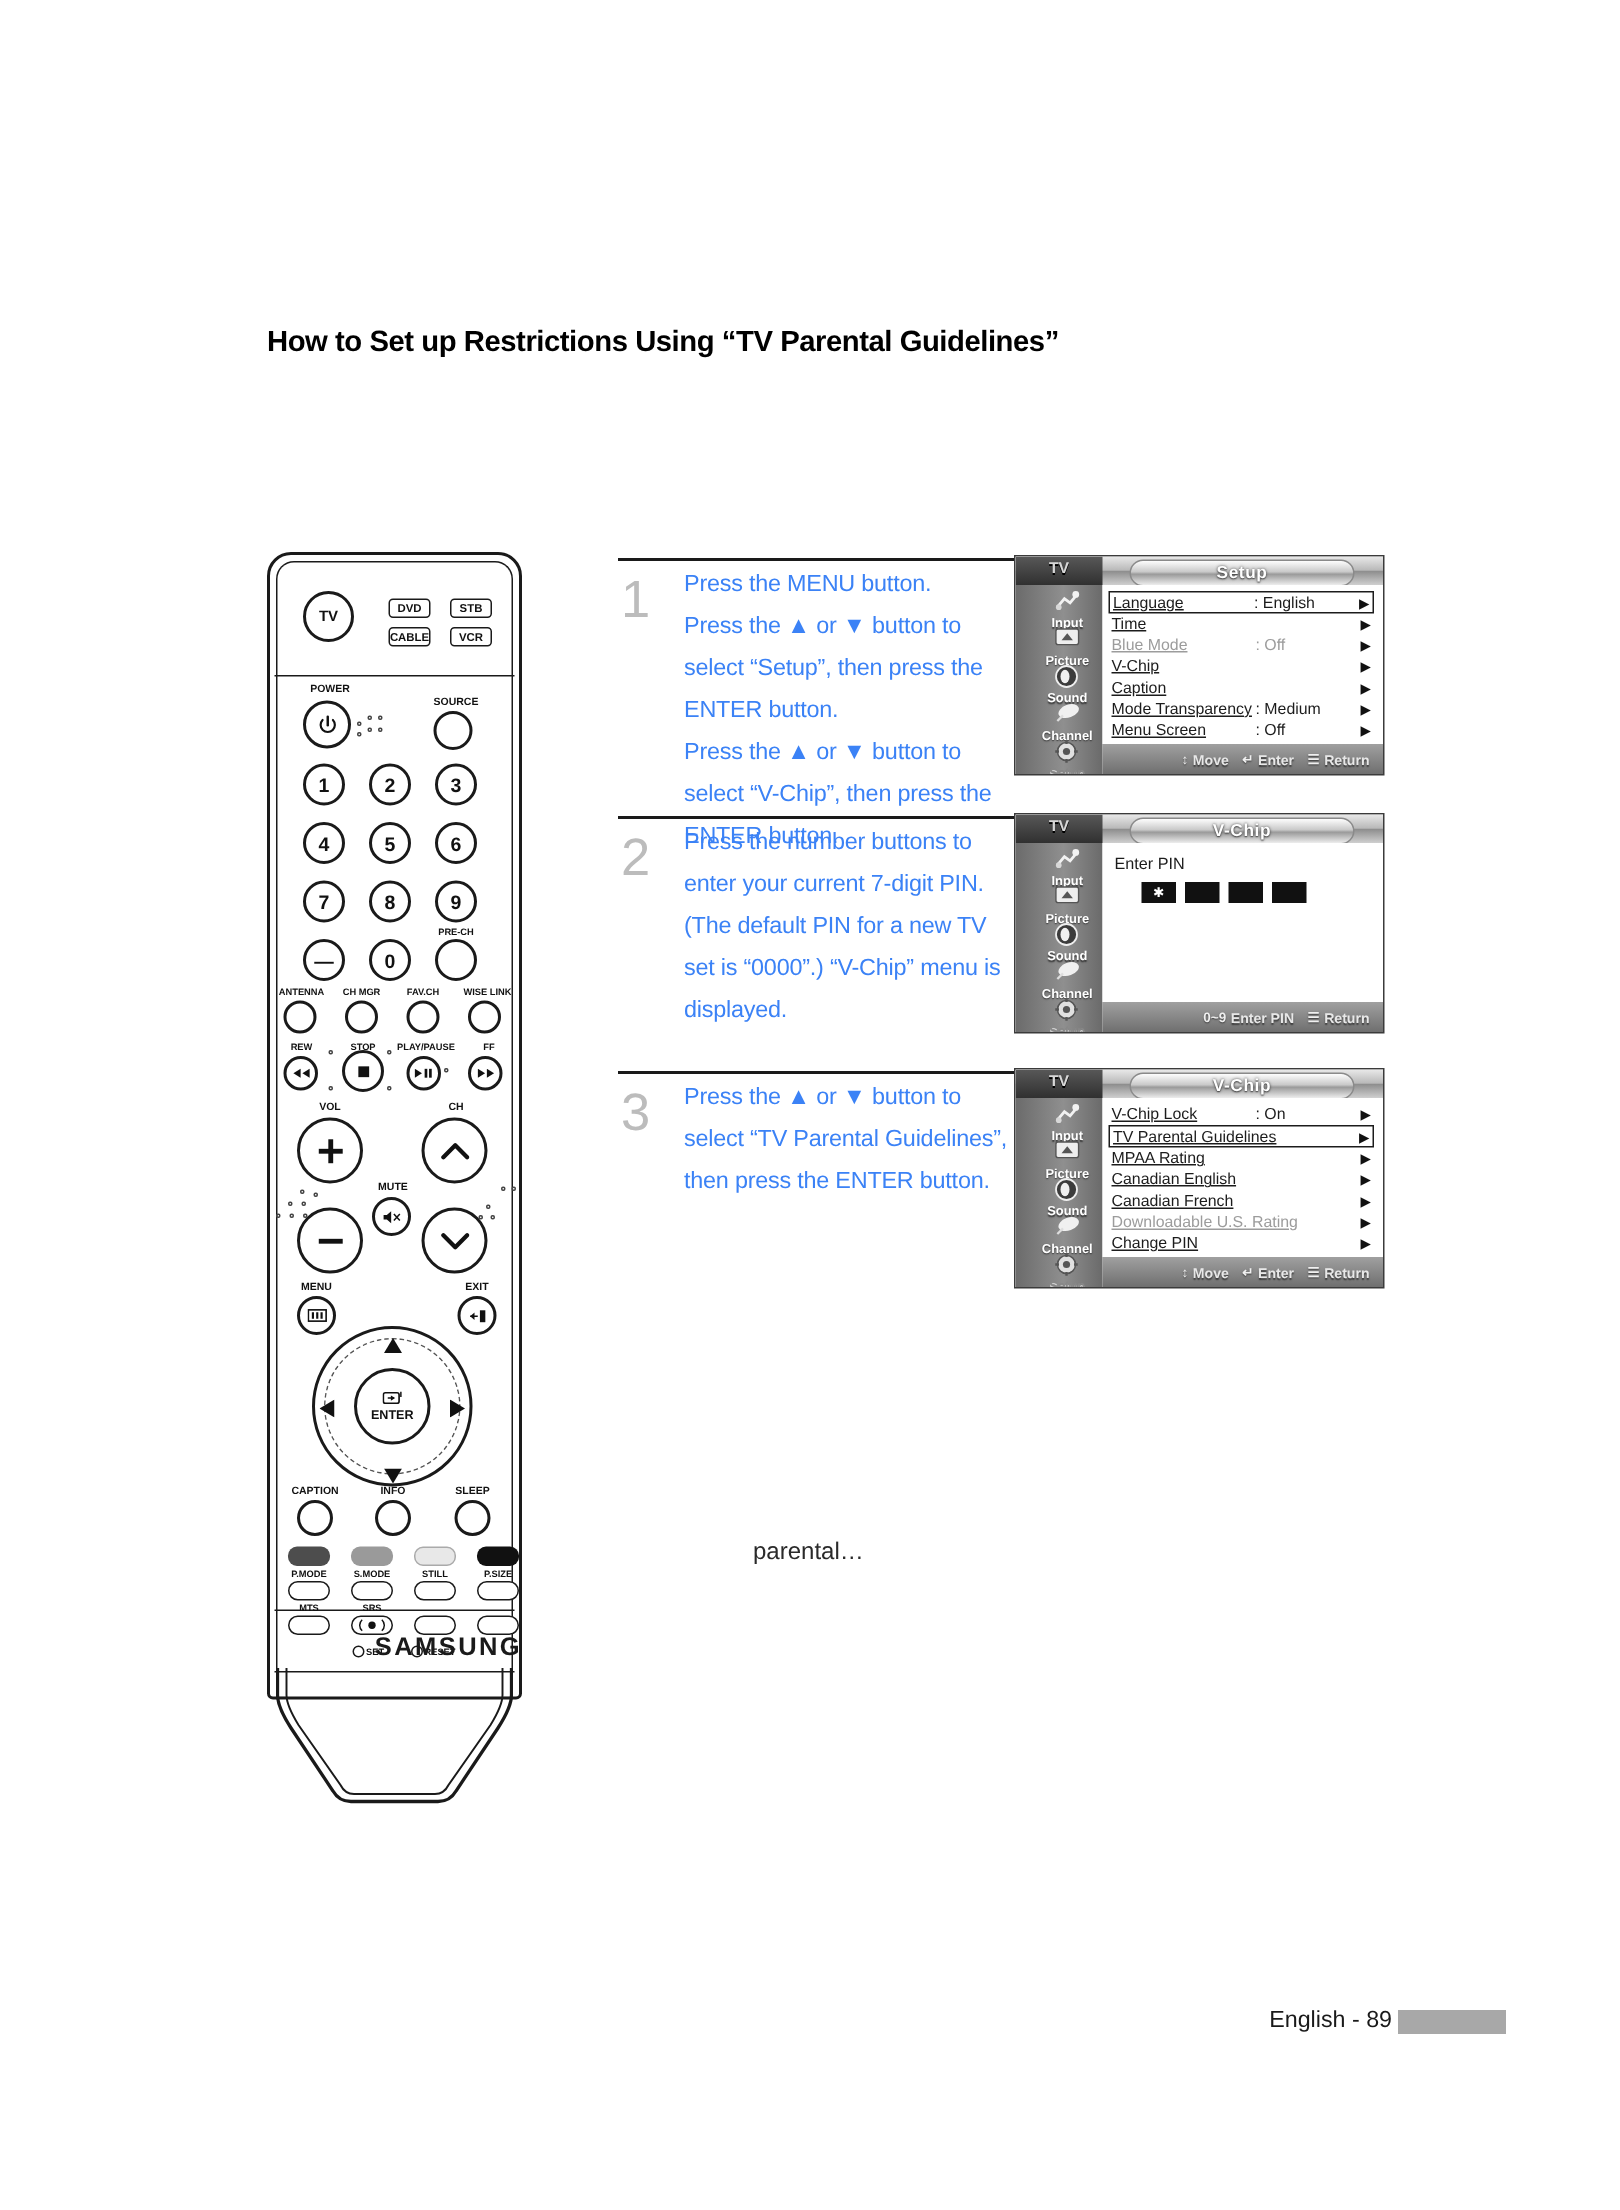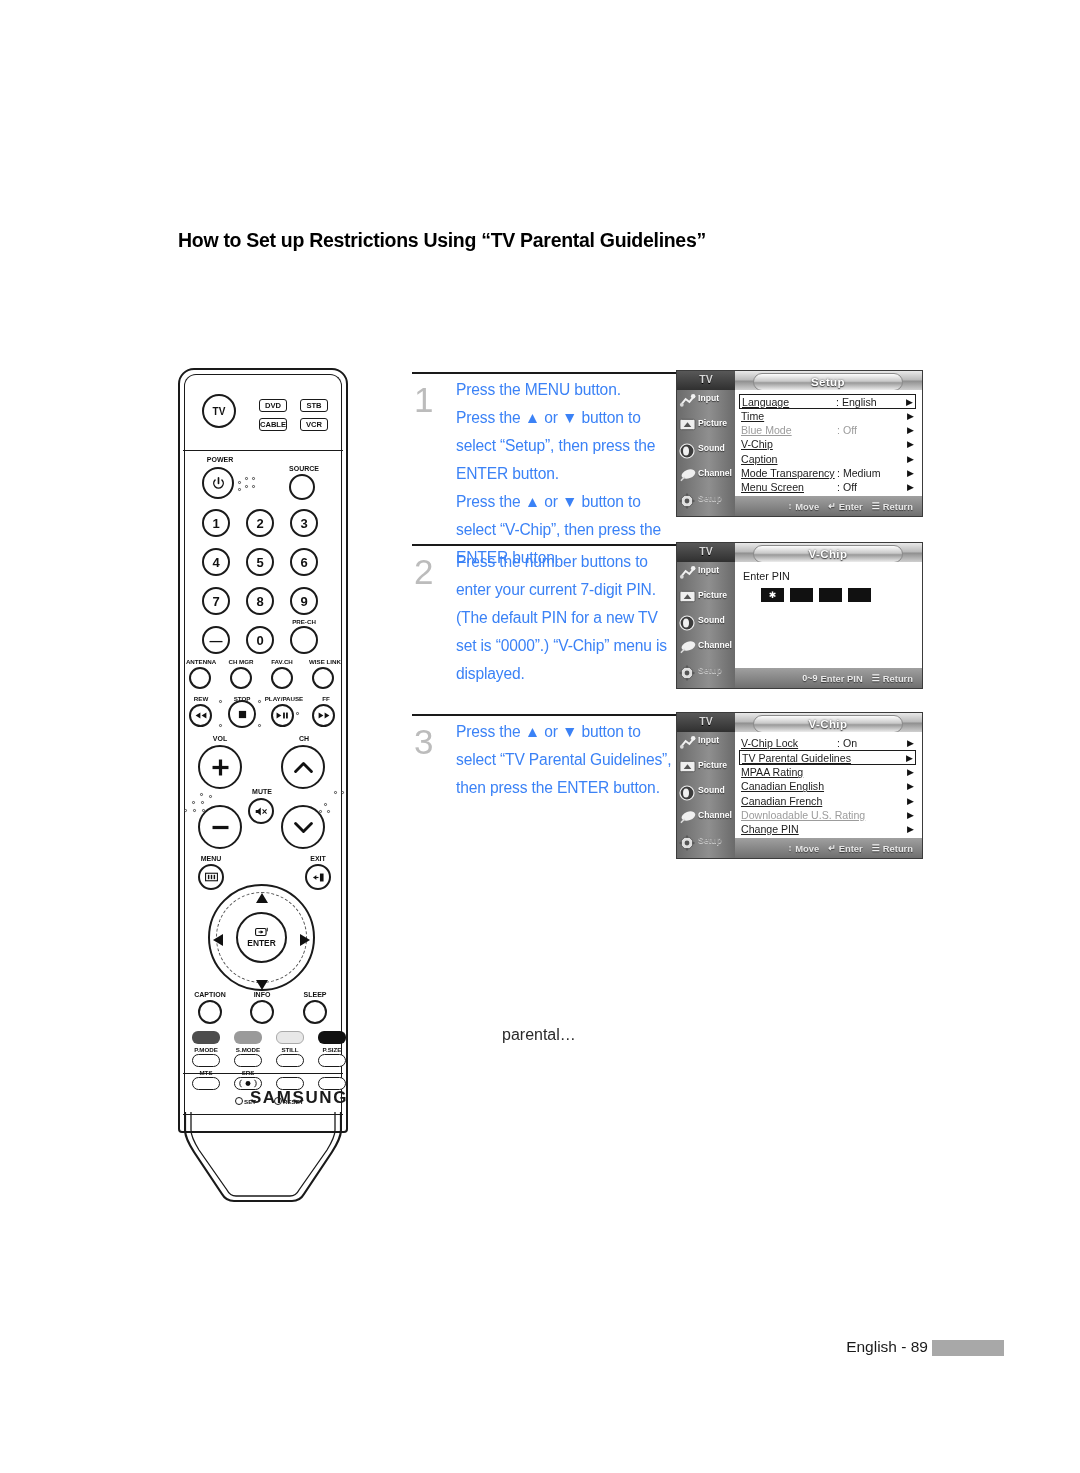--- a/index.html
+++ b/index.html
@@ -8,21 +8,21 @@
     background:#ffffff;
     font-family:"Liberation Sans", sans-serif;
     color:#111;
     position:relative;
     overflow:hidden;
   }
   .page { position:absolute; inset:0; }
 
   
   .title {
-    position:absolute; left:178px; top:229px; width:730px;
+    position:absolute; left:178px; top:217px; width:730px;
     font-size:19.5px; font-weight:bold; letter-spacing:-0.3px;
     color:#000;
   }
   .intro {
     position:absolute; left:178px; top:262px; width:712px;
     font-size:17.5px; line-height:25px; color:#1a1a1a;
     letter-spacing:-0.1px;
   }
 
   
@@ -117,21 +117,21 @@
     display:flex; align-items:center; justify-content:center;
   }
   .osd-title-pill span { font-size:11.5px; font-weight:bold; color:#ffffff;
                          text-shadow:0 1px 1px #444, 0 0 2px #555; letter-spacing:0.4px; }
 
   .osd-side {
     position:absolute; left:0; top:19px; width:58px; bottom:0;
     background:linear-gradient(90deg,#6b6b6b,#8f8f8f 55%,#6a6a6a);
   }
   .side-item { position:absolute; left:0; width:68px; height:21px;
-               display:flex; align-items:flex-start; }
+               display:flex; align-items:center;flex-direction:column; }
   .side-item .si-ico { width:18px; height:17px; margin-left:2px; position:relative; }
   .side-item .si-txt { font-size:8.6px; font-weight:bold; color:#fff;
                        text-shadow:0 1px 1px #333; margin-left:1px; white-space:nowrap;}
   .side-item.dim .si-txt { color:#888; text-shadow:0 1px 0 #cfcfcf; }
 
   .osd-body { position:absolute; left:58px; top:19px; right:0; bottom:20px; background:#fff; }
   .osd-bottom {
     position:absolute; left:58px; right:0; bottom:0; height:20px;
     background:linear-gradient(#a0a0a0,#6f6f6f);
     display:flex; align-items:center; justify-content:flex-end;

